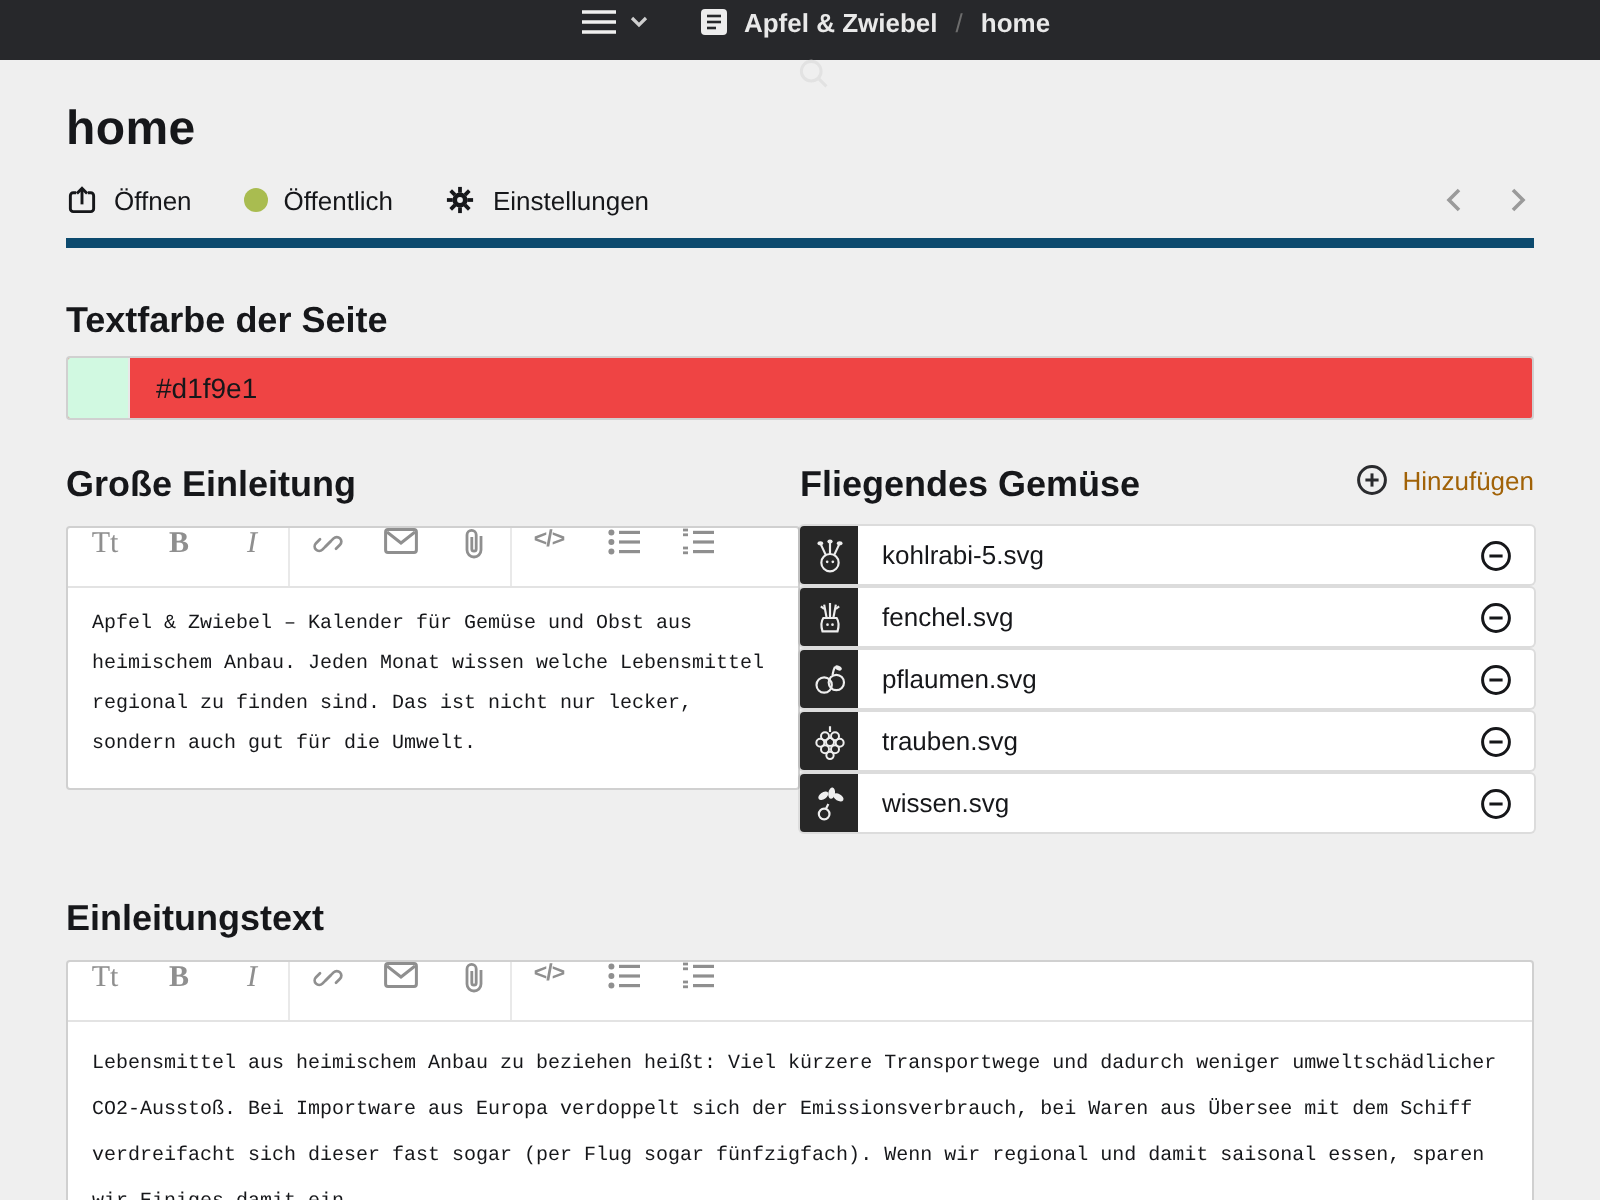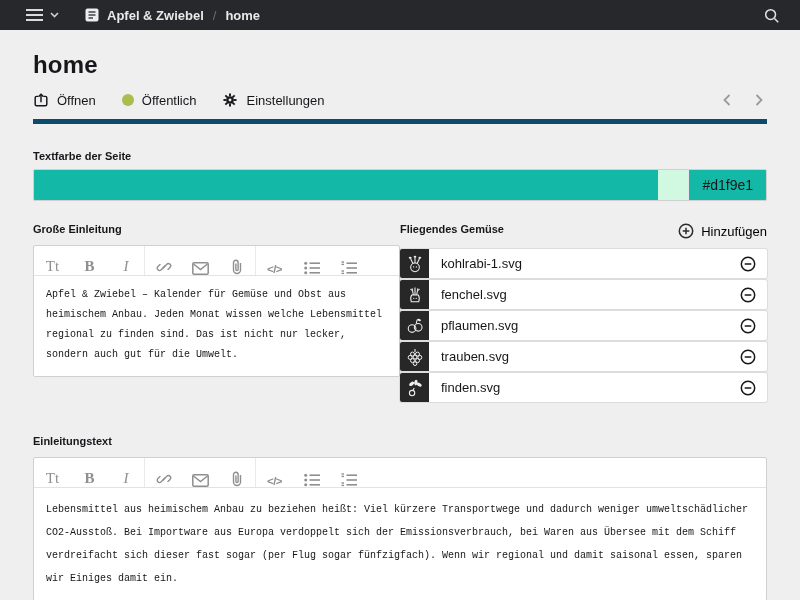--- a/index.html
+++ b/index.html
@@ -4,21 +4,21 @@
 <style>
   * { margin:0; padding:0; box-sizing:border-box; }
   html,body { width:800px; height:600px; overflow:hidden; }
   body {
     font-family:"Liberation Sans","DejaVu Sans",sans-serif;
     background:#efefef; color:#16171a; font-size:14px;
   }
   
   .topbar {
     height:30px; background:#27282b; display:flex;
-    align-items:center; justify-content:space-between; padding:0 10px 0 22px;
+    align-items:center; justify-content:space-between; padding:0 10px 0 22px;flex-direction:column;
   }
   .topbar-left { display:flex; align-items:center; gap:22px; }
   .menu-btn { background:none; border:0; display:flex; align-items:center; gap:7px; cursor:pointer; padding:4px; }
   .breadcrumb { display:flex; align-items:center; gap:9px; }
   .crumb { display:flex; align-items:center; gap:8px; color:#e9e9e9; font-size:13px; font-weight:600; text-decoration:none; cursor:pointer; }
   .crumb-sep { color:#6d6d6d; font-size:13px; }
   .search-btn { background:none; border:0; cursor:pointer; padding:6px 10px; }
   
   .main { padding:0 33px; }
   h1 { font-size:24px; font-weight:700; margin-top:21px; letter-spacing:.2px; }
@@ -28,38 +28,38 @@
   }
   .header-buttons { display:flex; align-items:center; gap:26px; }
   .hbtn {
     background:none; border:0; cursor:pointer; display:flex; align-items:center; gap:8px;
     font-size:13px; color:#16171a; font-family:inherit;
   }
   .status-dot { width:12px; height:12px; border-radius:50%; display:inline-block; }
   .pagination { display:flex; align-items:center; gap:16px; }
   .pg-btn { background:none; border:0; cursor:pointer; padding:4px; }
   
-  .field-label { font-size:11px; font-weight:700; display:block; }
+  .field-label { font-size:18px; font-weight:700; display:block; }
   .color-section { margin-top:26px; }
   .color-input {
-    margin-top:7px; height:32px; background:#14b8a6; border:1px solid #d0d0d0; border-radius:2px;
-    display:flex; align-items:center; overflow:hidden; cursor:text;justify-content:flex-end;
+    margin-top:7px; height:32px; background:#ef4444; border:1px solid #d0d0d0; border-radius:2px;
+    display:flex; align-items:center; overflow:hidden; cursor:text;
   }
   .swatch { width:31px; align-self:stretch; border-right:1px solid #e8e8e8; }
   .color-value { padding:0 13px; font-size:14px; }
   
   .columns { display:grid; grid-template-columns:1fr 1fr; margin-top:22px; align-items:start; }
   .field-header { display:flex; justify-content:space-between; align-items:flex-start; }
-  .add-btn { background:none; border:0; cursor:pointer; display:flex; align-items:center; gap:7px; font-size:13px; color:#000000; font-family:inherit; }
+  .add-btn { background:none; border:0; cursor:pointer; display:flex; align-items:center; gap:7px; font-size:13px; color:#a16207; font-family:inherit; }
   
   .editor { margin-top:10px; background:#fff; border:1px solid #d0d0d0; border-radius:2px; }
   .toolbar { display:flex; border-bottom:1px solid #e3e3e3; height:30px; }
   .tb-btn {
     width:37px; height:100%; background:none; border:0; cursor:pointer;
-    display:flex; align-items:flex-end; justify-content:center; color:#8f8f8f;
+    display:flex; align-items:flex-start; justify-content:center; color:#8f8f8f;
   }
   .tb-btn.group-end { border-right:1px solid #e9e9e9; }
   .tb-letter { font-family:"Liberation Serif","DejaVu Serif",serif; font-size:15px; color:#8f8f8f; }
   .tb-letter.bold { font-weight:700; }
   .tb-letter.italic { font-style:italic; }
   .tb-code { font-size:11.5px; font-weight:600; color:#8f8f8f; letter-spacing:-.5px; }
   .editor-body { padding:9px 12px 11px; font-size:10px; line-height:20px; min-height:50px; cursor:text;font-family:Liberation Mono, monospace; }
   .editor-body.large { line-height:23px; padding:10px 12px; }
   
   .file-list { list-style:none; margin-top:10px; }
@@ -294,21 +294,21 @@
                 </g>
                 <g fill="#eeeeee">
                   <ellipse cx="6.2" cy="4.4" rx="1.7" ry="1.2"></ellipse>
                   <ellipse cx="12" cy="3.3" rx="1.6" ry="1.2"></ellipse>
                   <ellipse cx="17.8" cy="4.4" rx="1.7" ry="1.2"></ellipse>
                   <circle cx="10.3" cy="15.5" r="0.8"></circle>
                   <circle cx="13.7" cy="15.5" r="0.8"></circle>
                 </g>
               </svg>
           </span>
-          <span class="filename">kohlrabi-1.svg</span>
+          <span class="filename">kohlrabi-5.svg</span>
           <button class="remove-btn">
               <span>
                 <svg width="16" height="16" viewBox="0 0 16 16">
                   <circle cx="8" cy="8" r="6.7" fill="none" stroke="#16171a" stroke-width="1.5"></circle>
                   <line x1="4.7" y1="8" x2="11.3" y2="8" stroke="#16171a" stroke-width="1.5"></line>
                 </svg>
               </span>
             </button>
         </li>
         <li class="file-row">
@@ -392,21 +392,21 @@
                   <ellipse cx="8" cy="7" rx="3.4" ry="2" transform="rotate(-35 8 7)"></ellipse>
                   <ellipse cx="13" cy="5.5" rx="3.4" ry="2" transform="rotate(-80 13 5.5)"></ellipse>
                   <ellipse cx="17" cy="8" rx="3.4" ry="2" transform="rotate(30 17 8)"></ellipse>
                 </g>
                 <g stroke="#eeeeee" stroke-width="1.3" fill="none">
                   <circle cx="8.5" cy="18" r="3.2"></circle>
                   <line x1="11" y1="12" x2="9.5" y2="15"></line>
                 </g>
               </svg>
           </span>
-          <span class="filename">finden.svg</span>
+          <span class="filename">wissen.svg</span>
           <button class="remove-btn">
               <span>
                 <svg width="16" height="16" viewBox="0 0 16 16">
                   <circle cx="8" cy="8" r="6.7" fill="none" stroke="#16171a" stroke-width="1.5"></circle>
                   <line x1="4.7" y1="8" x2="11.3" y2="8" stroke="#16171a" stroke-width="1.5"></line>
                 </svg>
               </span>
             </button>
         </li>
       </ul>

